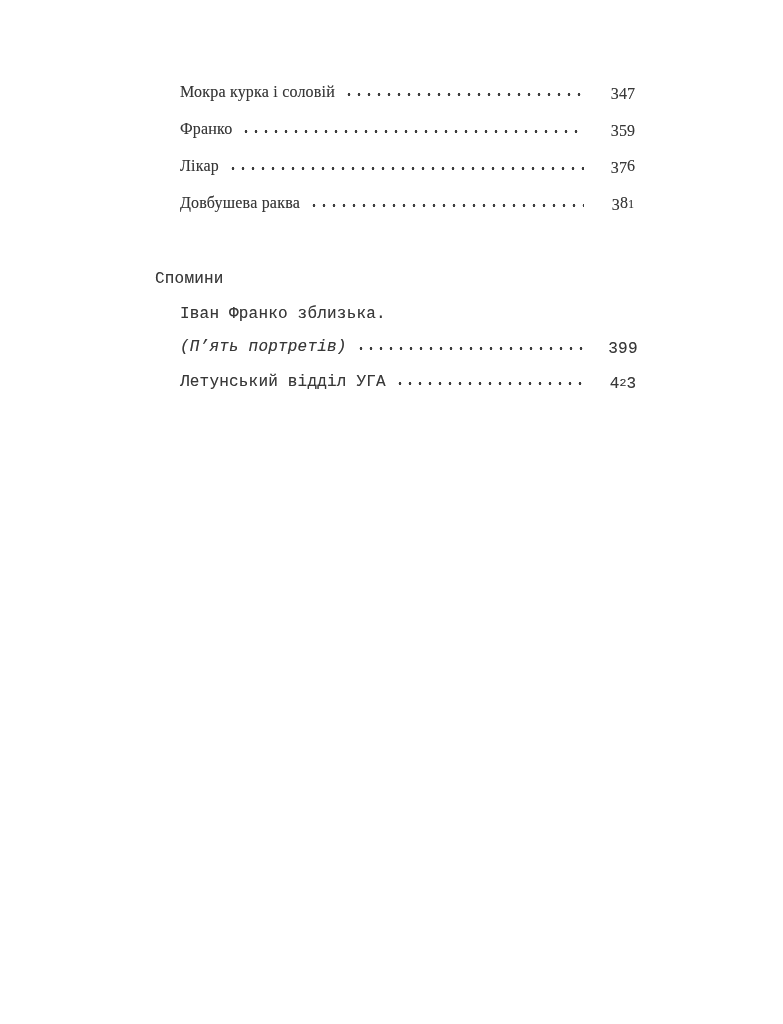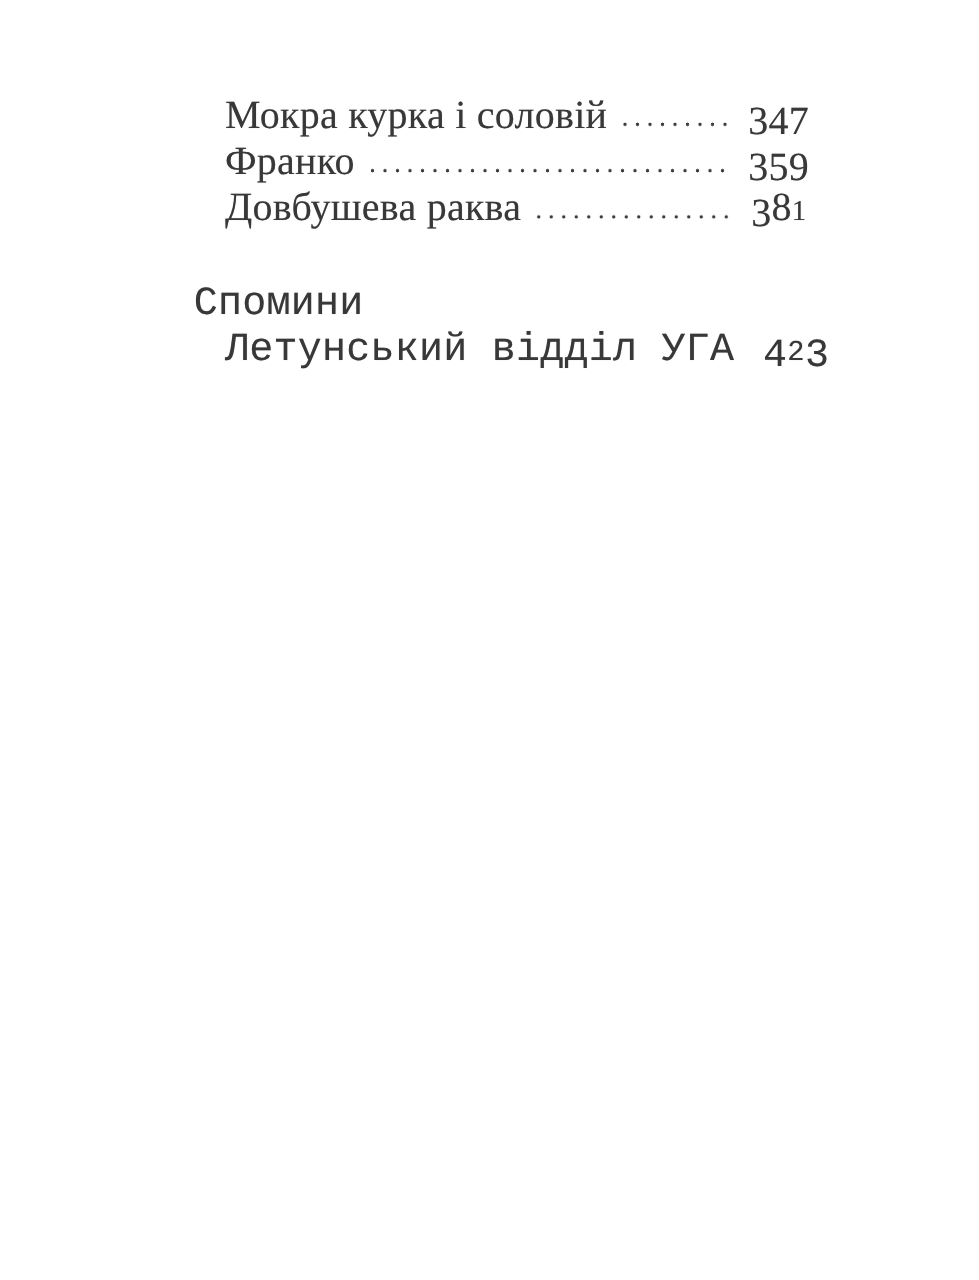--- a/index.html
+++ b/index.html
@@ -20,21 +20,21 @@
   .page {
     position: absolute;
     inset: 0;
     background: var(--bg);
   }
   .toc {
     position: absolute;
     left: 155px;
     top: 73px;
     width: 493px;
-    font-size: 32px;
+    font-size: 16px;
     letter-spacing: 0.2px;
     text-shadow: 0 0 0.6px rgba(56,56,56,0.45);
   }
   .toc-section + .toc-section { margin-top: 40px; font-family: Liberation Mono, monospace; }
   .toc-heading {
     height: 37px;
     line-height: 37px;
   }
   .toc-entries { margin-left: 25px; }
   .toc-row {
@@ -85,30 +85,45 @@
           </div>
           <div class="toc-entry">
             <div class="toc-row">
               <span class="toc-title">Франко</span>
               <span class="leader"></span>
               <span class="toc-page"><span class="os-desc">3</span><span class="os-desc">5</span><span class="os-desc">9</span></span>
             </div>
           </div>
           <div class="toc-entry">
             <div class="toc-row">
+              <span class="toc-title">Лікар</span>
+              <span class="leader"></span>
+              <span class="toc-page"><span class="os-desc">3</span><span class="os-desc">7</span><span class="os-asc">6</span></span>
+            </div>
+          </div>
+          <div class="toc-entry">
+            <div class="toc-row">
               <span class="toc-title">Довбушева раква</span>
               <span class="leader"></span>
               <span class="toc-page"><span class="os-desc">3</span><span class="os-asc">8</span><span class="os-x">1</span></span>
             </div>
           </div>
         </div>
       </section>
       <section class="toc-section">
         <div class="toc-heading">Спомини</div>
         <div class="toc-entries">
+          <div class="toc-entry">
+            <div class="toc-line">Іван Франко зблизька.</div>
+            <div class="toc-row cont">
+              <span class="toc-title italic">(П’ять портретів)</span>
+              <span class="leader"></span>
+              <span class="toc-page"><span class="os-desc">3</span><span class="os-desc">9</span><span class="os-desc">9</span></span>
+            </div>
+          </div>
           <div class="toc-entry">
             <div class="toc-row">
               <span class="toc-title">Летунський відділ УГА</span>
               <span class="leader"></span>
               <span class="toc-page"><span class="os-desc">4</span><span class="os-x">2</span><span class="os-desc">3</span></span>
             </div>
           </div>
         </div>
       </section>
     </main>

